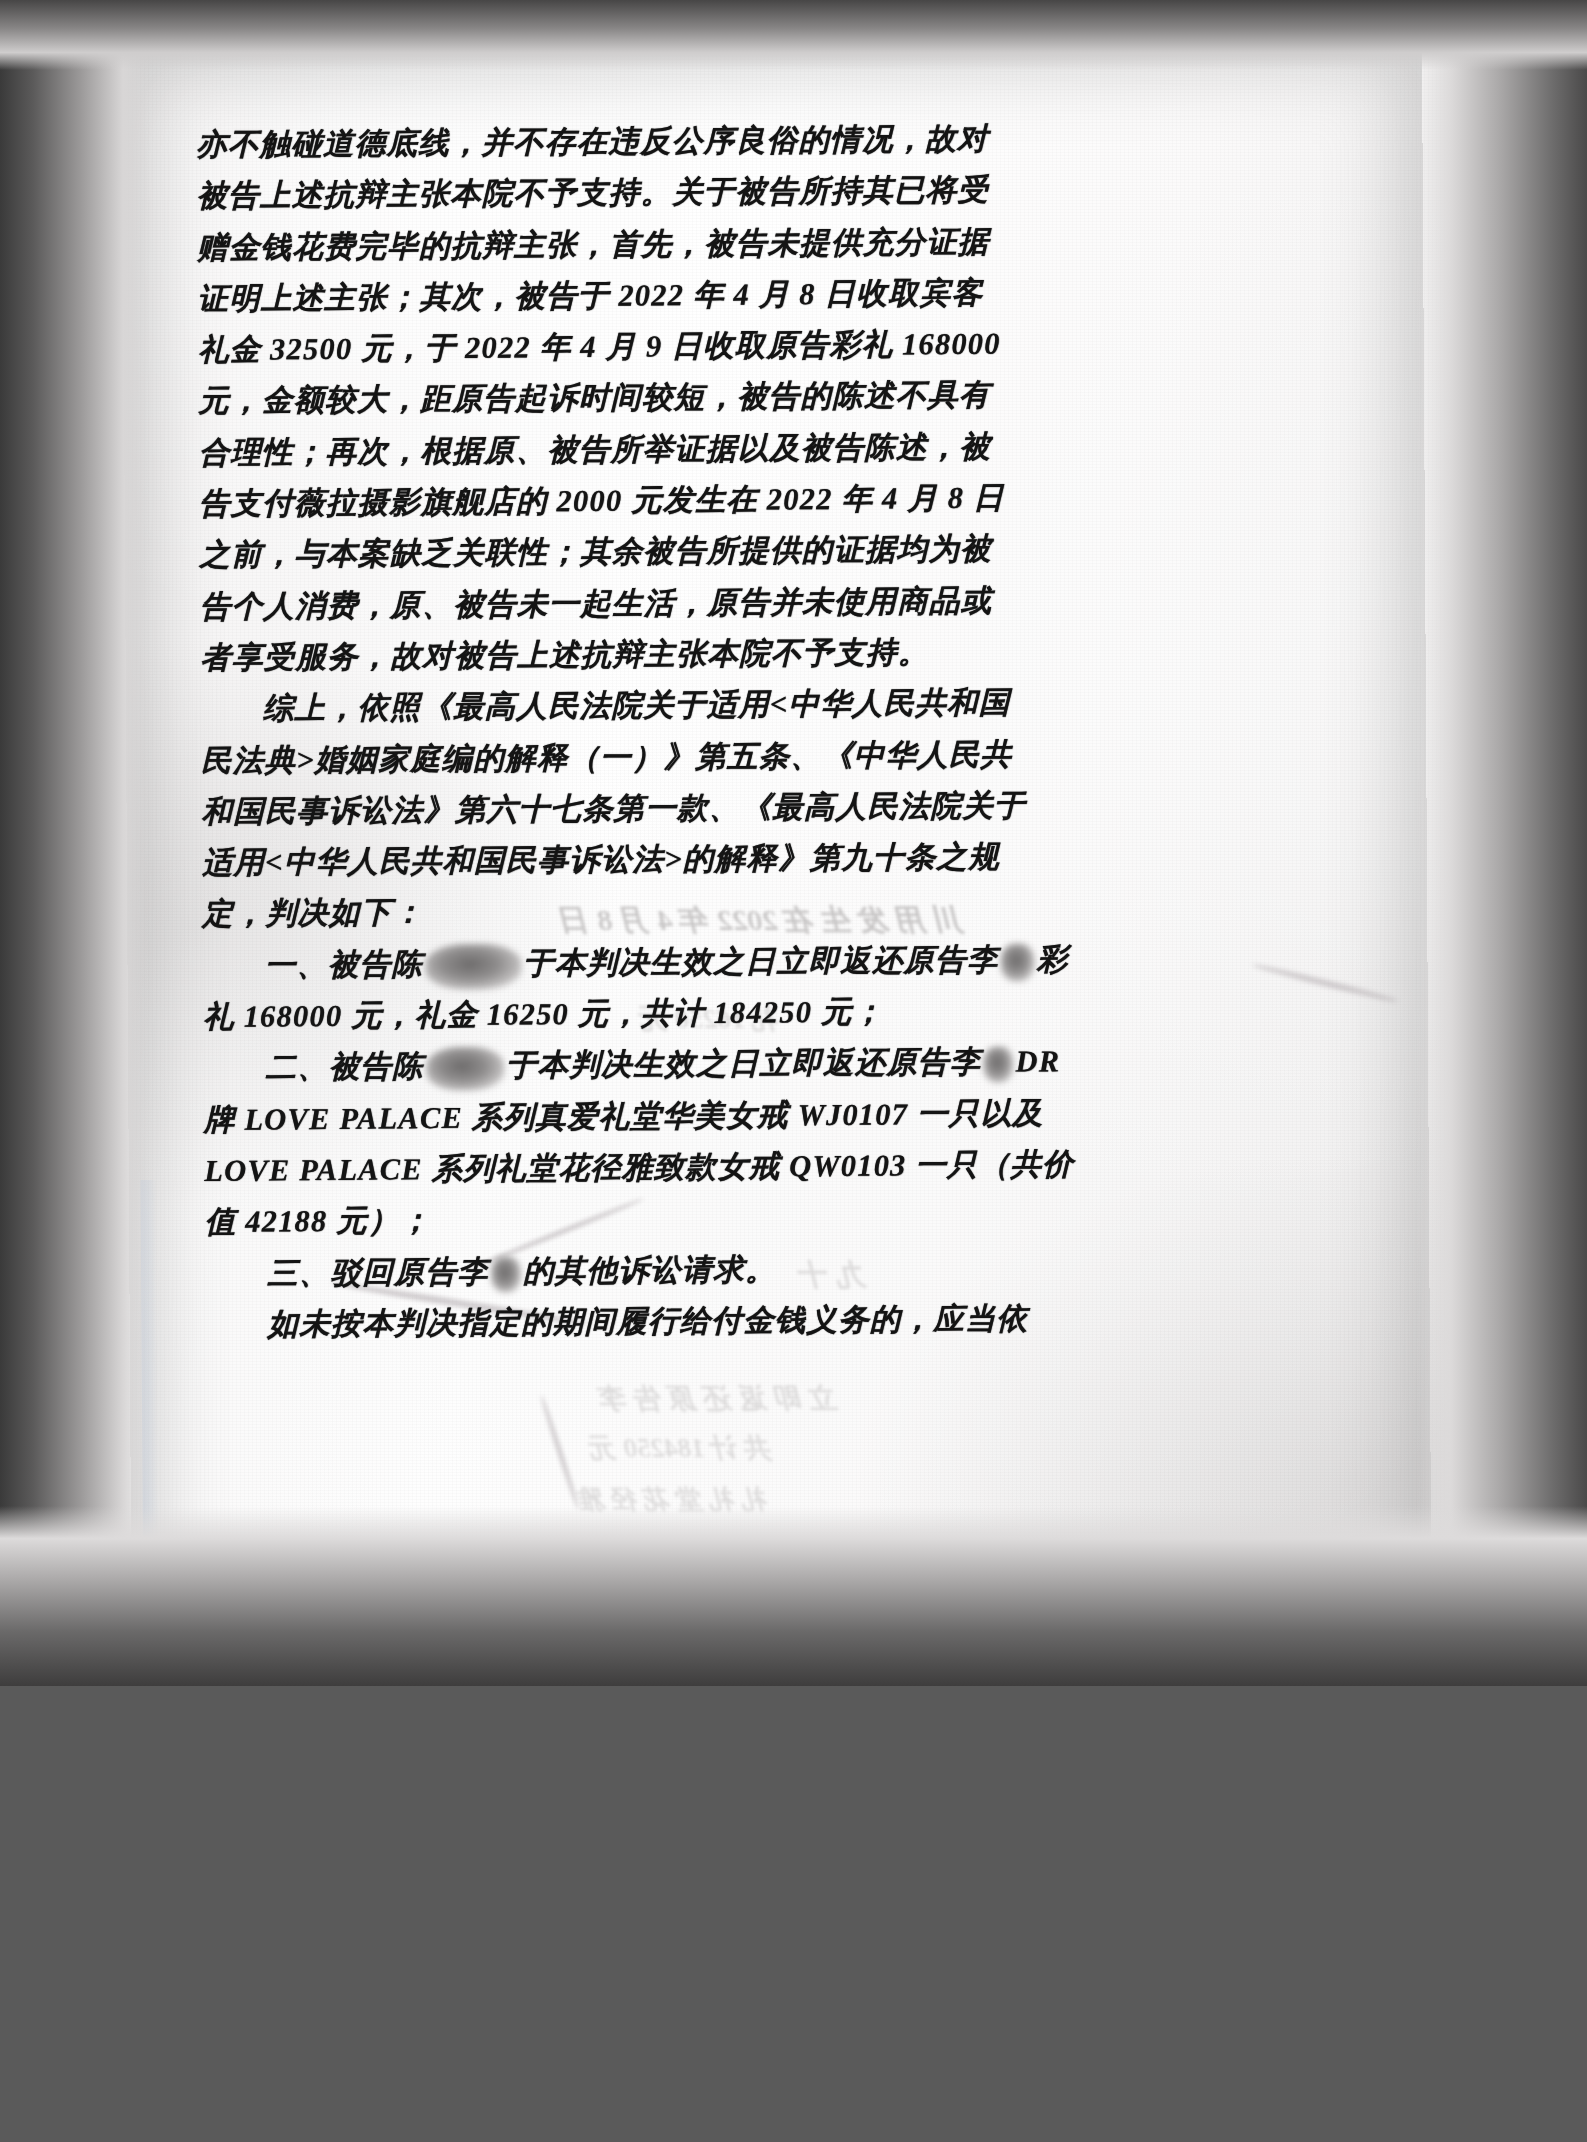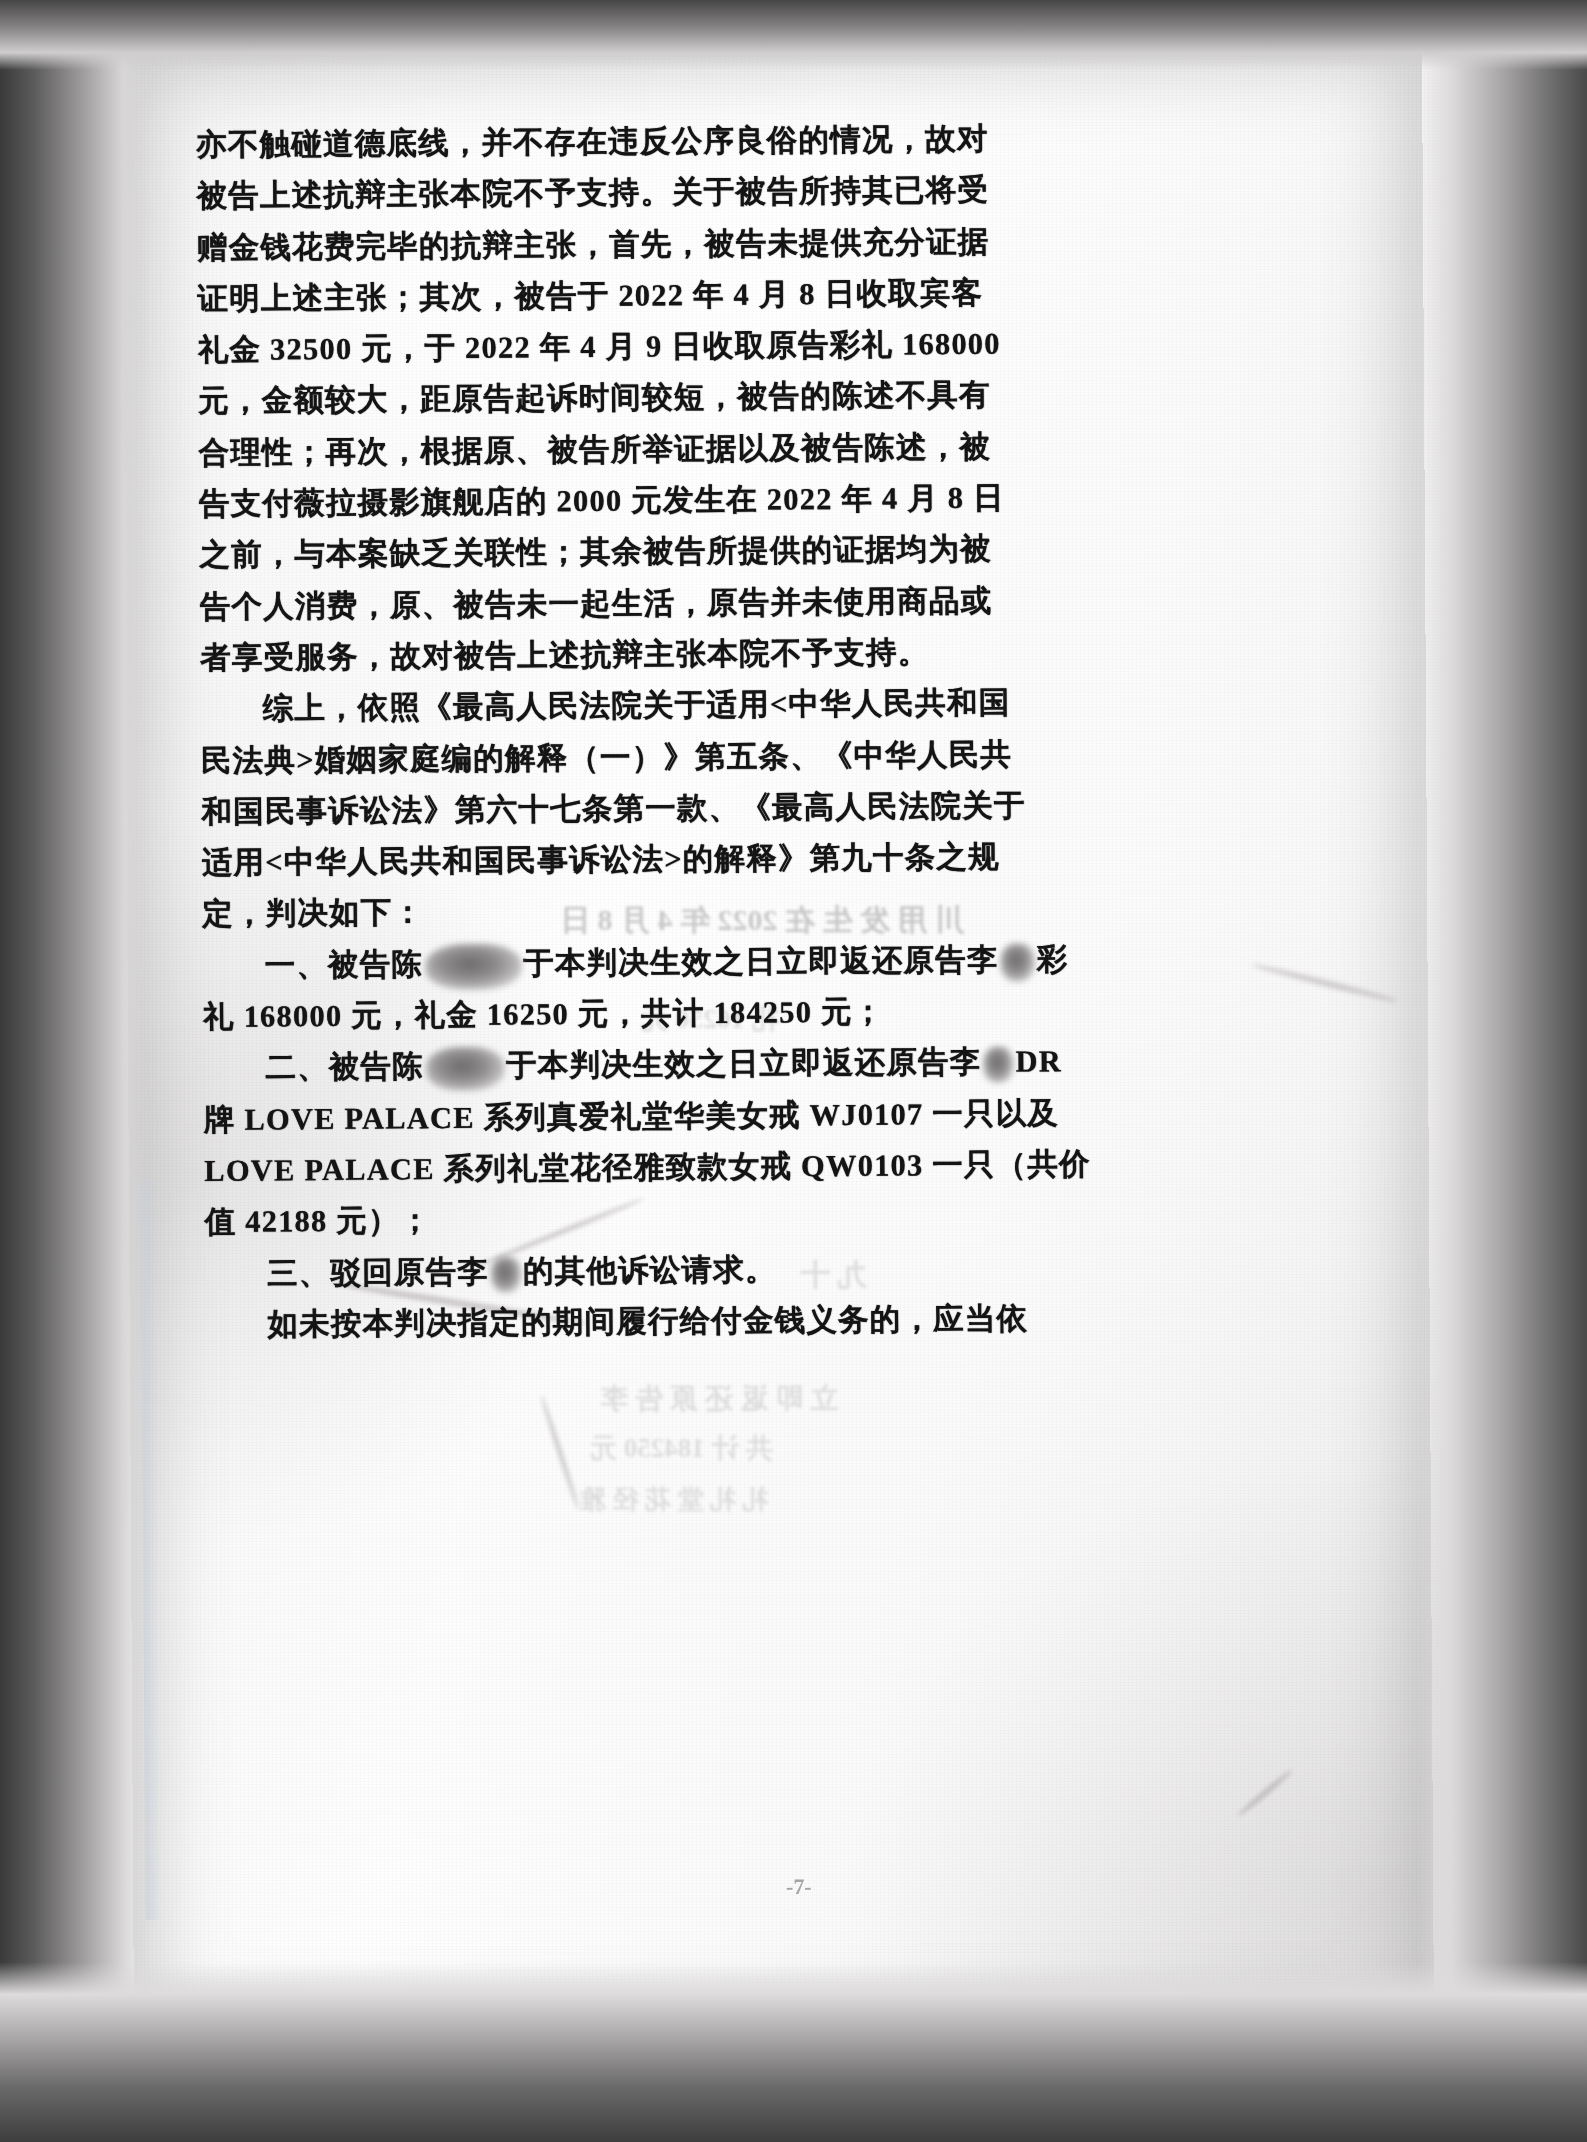--- a/index.html
+++ b/index.html
@@ -12,23 +12,24 @@
     width: 1587px;
     height: 2142px;
     overflow: hidden;
     font-family: "Liberation Serif", "DejaVu Serif", serif;
   }
 
   
   #scan-page {
     position: relative;
     width: 1587px;
-    height: 2142px;
+    height: 1686px;
     background: #eceaea;
     overflow: hidden;
+    font-style: italic;
   }
 
   
   #paper-tone {
     position: absolute;
     inset: 0;
     background:
       radial-gradient(ellipse 55% 40% at 30% 12%, rgba(255,255,255,0.95), rgba(255,255,255,0) 70%),
       radial-gradient(ellipse 60% 45% at 72% 40%, rgba(252,252,252,0.75), rgba(255,255,255,0) 72%),
       radial-gradient(ellipse 70% 38% at 45% 72%, rgba(250,250,250,0.7), rgba(255,255,255,0) 75%),

